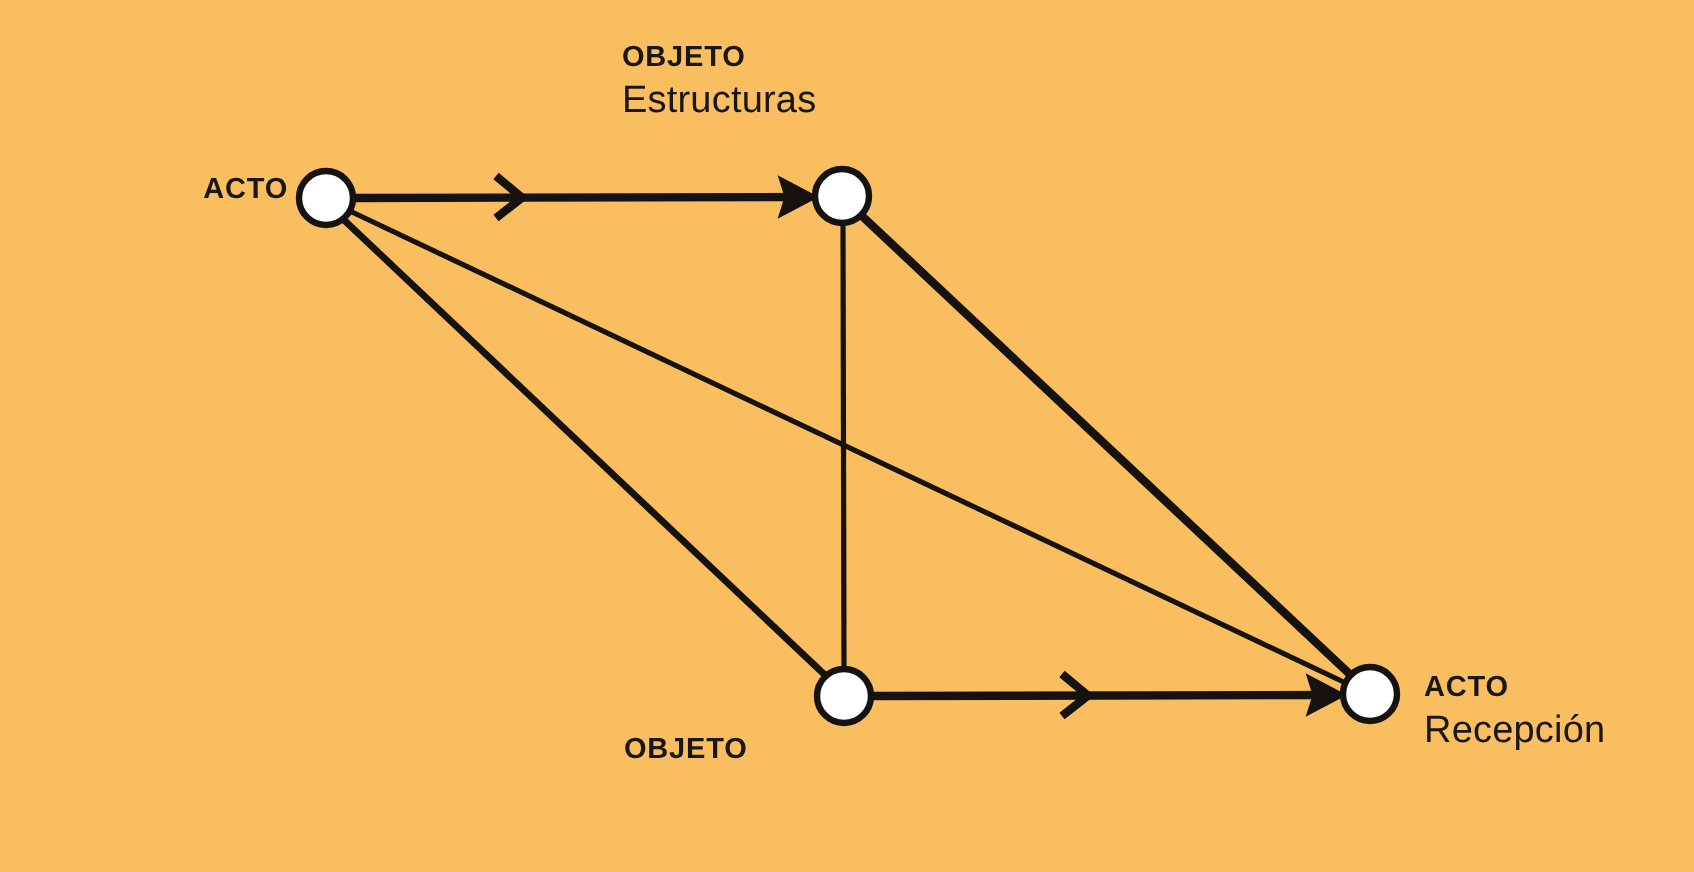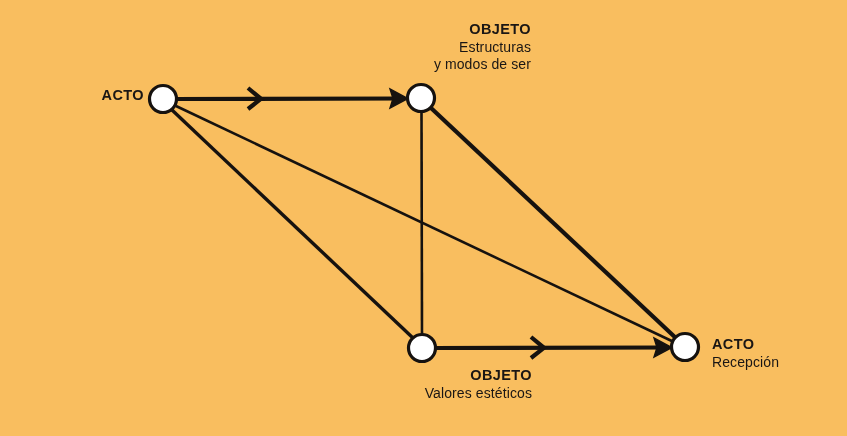--- a/index.html
+++ b/index.html
@@ -33,25 +33,25 @@
     line-height: 1.28;
     white-space: nowrap;
   }
   .label-title {
     font-weight: bold;
     font-size: 14.5px;
     letter-spacing: 0.4px;
   }
   .label-sub {
     font-weight: normal;
-    font-size: 14px;
+    font-size: 19px;
     letter-spacing: 0.1px;
   }
   .align-right { text-align: right; }
-  .align-center { text-align: right; }
+  .align-center { text-align: left; }
   .align-left { text-align: left; }
 
   
   #label-produccion {
     left: 18px;
     top: 86px;
     width: 126px;
   }
   #label-estructuras {
     left: 311px;
@@ -110,26 +110,24 @@
     <circle cx="685" cy="347" r="13.5" fill="#ffffff" stroke="#16120f" stroke-width="3.2"></circle>
   </svg>
 
   <div class="node-label align-right" id="label-produccion">
     <div class="label-title">ACTO</div>
   </div>
 
   <div class="node-label align-center" id="label-estructuras">
     <div class="label-title">OBJETO</div>
     <div class="label-sub">Estructuras</div>
-    <div class="label-sub">y modos de ser</div>
   </div>
 
   <div class="node-label align-center" id="label-valores">
     <div class="label-title">OBJETO</div>
-    <div class="label-sub">Valores estéticos</div>
   </div>
 
   <div class="node-label align-left" id="label-recepcion">
     <div class="label-title">ACTO</div>
     <div class="label-sub">Recepción</div>
   </div>
 
 </div>
 
 </body></html>

